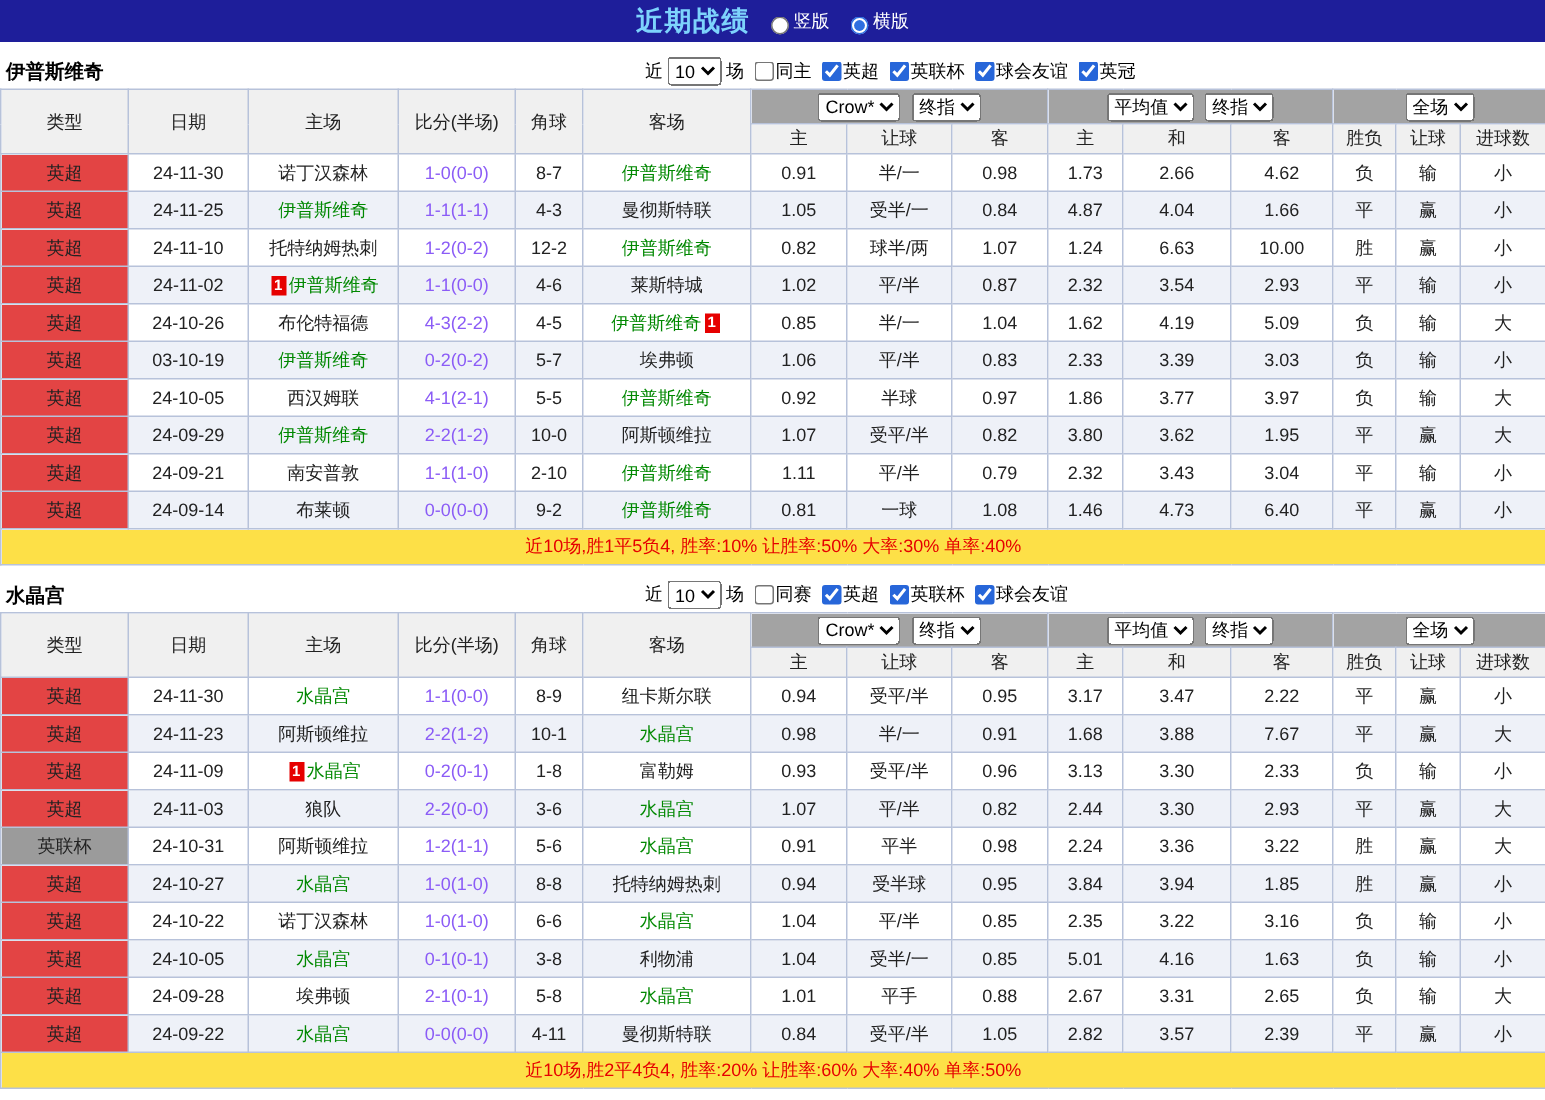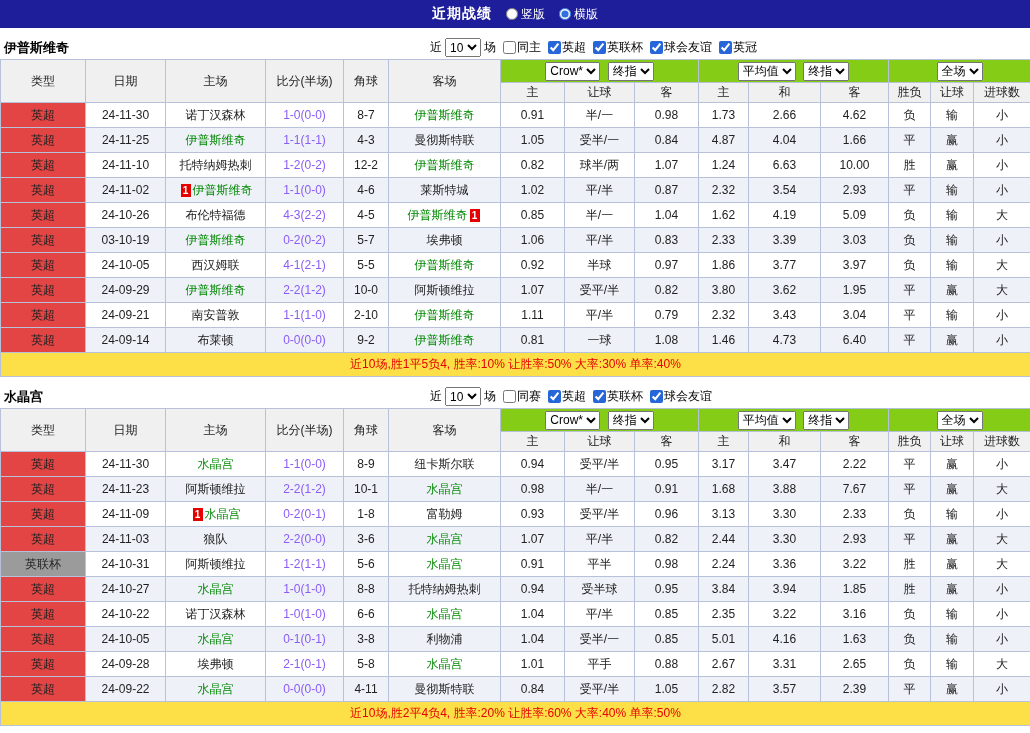--- a/index.html
+++ b/index.html
@@ -13,42 +13,42 @@
   }
   
   .topbar {
     height: 28px;
     background: #1e1e9a;
     display: flex;
     align-items: center;
     justify-content: center;
     gap: 14px;
   }
-  .topbar-title { color: #ffffff; font-weight: bold; font-size: 14px; letter-spacing: 1px; }
-  .layout-radio { display: inline-flex; align-items: center; gap: 3px; color: #ffffff; cursor: pointer; font-size: 12px; }
+  .topbar-title { color: #7dd3fc; font-weight: bold; font-size: 18px; letter-spacing: 1px; }
+  .layout-radio { display: inline-flex; align-items: flex-end; gap: 3px; color: #ffffff; cursor: pointer; font-size: 12px; }
   .layout-radio input { width: 12px; height: 12px; margin: 0; accent-color: #2f6fe0; }
   
   .team-section { margin-top: 8px; }
   .filter-row { position: relative; height: 23px; display: flex; align-items: center; }
   .team-name { font-weight: bold; font-size: 13px; padding-left: 4px; color: #000; }
   .filters { position: absolute; left: 430px; top: 0; height: 23px; display: flex; align-items: center; white-space: nowrap; }
   .filters select { height: 19px; font-size: 12px; margin: 0 3px; }
   .cb { display: inline-flex; align-items: center; margin-left: 7px; cursor: pointer; }
   .cb input { width: 13px; height: 13px; margin: 0 1px 0 0; accent-color: #2766d9; }
   
   table.results { width: 100%; table-layout: fixed; border-collapse: collapse; }
   .results th, .results td {
     border: 1px solid #b7c2da;
     text-align: center;
     padding: 0;
     overflow: hidden;
     white-space: nowrap;
   }
   .results thead th { background: #f0f0f0; font-weight: normal; height: 20px; color: #222; }
-  .results thead th.dd-cell { background: #84cc16; height: 23px; }
+  .results thead th.dd-cell { background: #a3a3a3; height: 23px; }
   .dd-cell select { height: 19px; font-size: 12px; margin: 0 2px; max-width: 80px; }
   .results tbody td { height: 25px; color: #222; }
   .results tbody tr:nth-child(even) { background: #eef1f8; }
   td.league-red  { background: #e34444; color: #fff; }
   td.league-gray { background: #9b9b9b; color: #fff; }
   .team-focus { color: #008800; }
   .score-text { color: #8b5cf6; }
   .redcard {
     display: inline-block;
     min-width: 10px; height: 13px; line-height: 13px;

